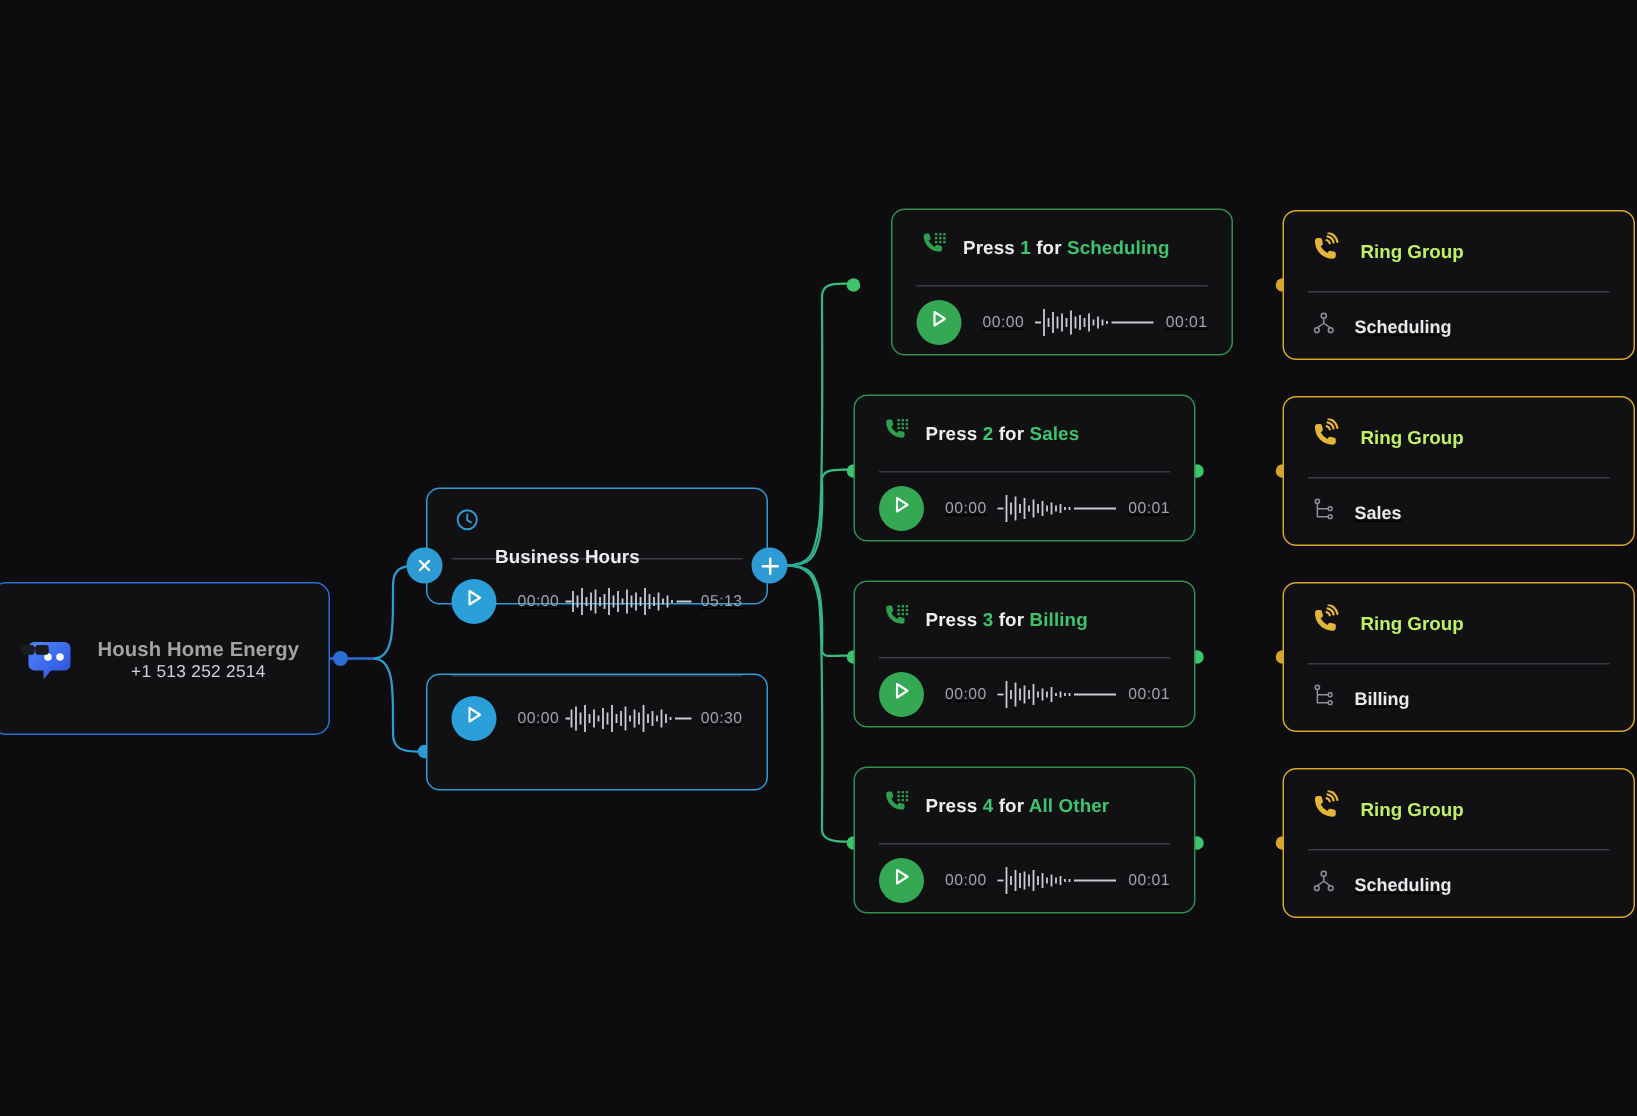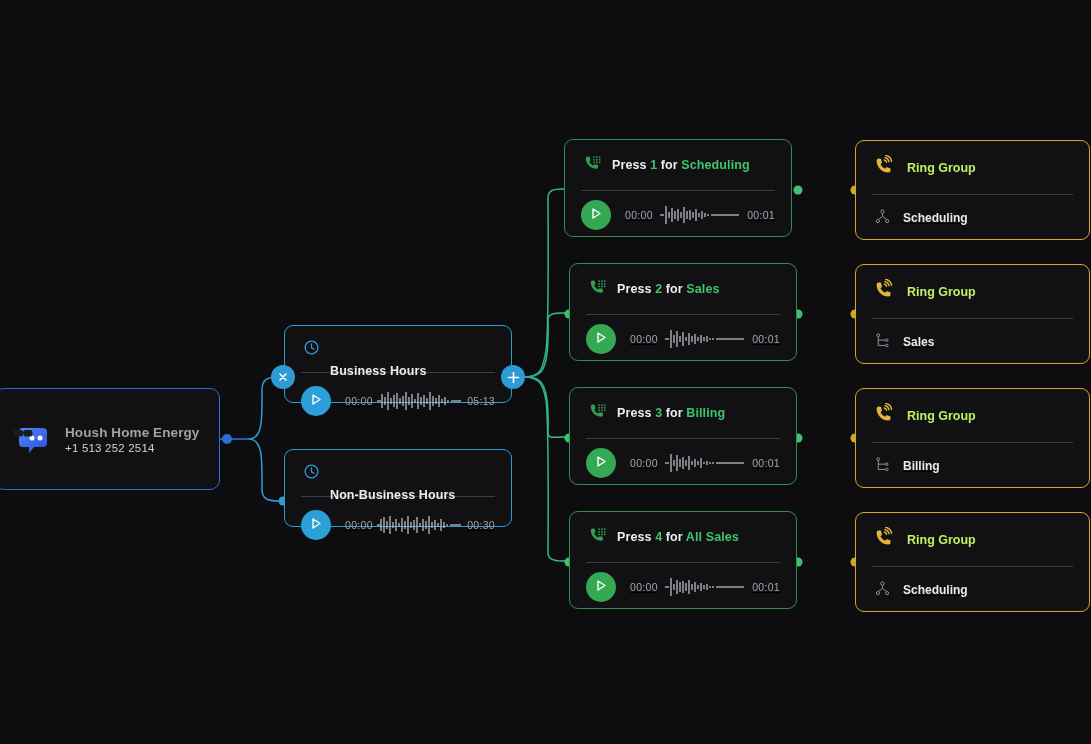--- a/index.html
+++ b/index.html
@@ -15,21 +15,21 @@
   .node{ position:absolute; border-radius:10px; background:#111114; }
 
   
   .entry{
     left:-6px; top:388px; width:226px; height:102px;
     border:1.6px solid #2b6fd6; border-radius:10px;
     display:flex; align-items:center; gap:14px; padding:0 18px;
   }
   .logo{ width:38px; height:38px; flex:0 0 38px; position:relative; }
   .entry-title{ color:#a3a3a3; font-size:13.5px; font-weight:bold; letter-spacing:.1px; }
-  .entry-sub{ color:#cfd2d6; font-size:11.5px; margin-top:2px; letter-spacing:.2px; }
+  .entry-sub{ color:#cfd2d6; font-size:11.5px; margin-top:2px; letter-spacing:.2px;text-align:center; }
 
   
   .hours{ width:228px; height:78px; border:1.4px solid #2f9bd4; border-radius:9px; padding:0; }
   .hours.hc1{ left:284px; top:325px; height:78px; }
   .hours.hc2{ left:284px; top:449px; height:78px; }
   .card-head{ display:flex; align-items:center; gap:10px; height:46px; padding:0 18px; }
   .card-title{ color:#eceef0; font-size:12.5px; font-weight:bold; letter-spacing:.1px;margin-top:44px; }
   .divider{ height:1px; background:#3a3d42; margin:0 16px; }
   .card-body{ display:flex; align-items:center; gap:0; height:56px; padding:0 16px;text-decoration:underline; }
 
@@ -186,29 +186,20 @@
               <path d="M73 11 v2"></path>
             <path d="M76 12 h10"></path>
           </g>
         </svg>
       </span>
       <span class="ts">05:13</span>
     </div>
   </div>
 
   <div class="node hours hc2">
-    <div class="card-head">
-      <span class="icon">
-        <svg width="17" height="17" viewBox="0 0 24 24" fill="none" stroke="#2f9bd4" stroke-width="1.8">
-          <circle cx="12" cy="12" r="9"></circle>
-            <path d="M12 7 v5.5 l3.5 2" stroke-linecap="round"></path>
-        </svg>
-      </span>
-      <span class="card-title">Non-Business Hours</span>
-    </div>
     <div class="divider"></div>
     <div class="card-body">
       <div class="playbtn blue">
         <span class="icon">
           <svg width="12" height="13" viewBox="0 0 12 13">
               <path d="M3 2 L10 6.5 L3 11 Z" fill="none" stroke="#fff" stroke-width="1.4" stroke-linejoin="round"></path>
             </svg>
         </span>
       </div>
       <span class="ts" style="margin-left:14px">00:00</span>
@@ -251,21 +242,21 @@
     <svg width="12" height="12" viewBox="0 0 12 12" stroke="#fff" stroke-width="1.6" stroke-linecap="round">
       <path d="M3 3 L9 9 M9 3 L3 9"></path>
     </svg>
   </div>
   <div class="dot" style="left:501px;top:365px;width:24px;height:24px;background:#2f9bd4;display:flex;align-items:center;justify-content:center;">
     <svg width="13" height="13" viewBox="0 0 13 13" stroke="#fff" stroke-width="1.6" stroke-linecap="round">
       <path d="M6.5 1.5 V11.5 M1.5 6.5 H11.5"></path>
     </svg>
   </div>
 
-  <div class="node ivr" style="left:564px;top:139px">
+  <div class="node ivr" style="left:594px;top:139px">
     <div class="card-head">
       <span class="icon">
         <svg width="19" height="19" viewBox="0 0 24 24">
           <path d="M3.5 5.5 a2.2 2.2 0 0 1 2.2-2.2 h1.6 a1.4 1.4 0 0 1 1.35 1.05 l0.75 2.9 a1.4 1.4 0 0 1 -0.55 1.45 l-1.15 0.85 a12 12 0 0 0 5.1 5.1 l0.85-1.15 a1.4 1.4 0 0 1 1.45-0.55 l2.9 0.75 A1.4 1.4 0 0 1 19 14.9 v1.6 a2.2 2.2 0 0 1 -2.2 2.2 C9.5 18.7 3.5 12.7 3.5 5.5 z" fill="#2f9e4f"></path>
           <g fill="#2f9e4f">
             <rect x="13" y="3" width="2" height="2"></rect>
               <rect x="16.5" y="3" width="2" height="2"></rect>
               <rect x="20" y="3" width="2" height="2"></rect>
             <rect x="13" y="6.3" width="2" height="2"></rect>
               <rect x="16.5" y="6.3" width="2" height="2"></rect>
@@ -440,21 +431,21 @@
               <rect x="20" y="3" width="2" height="2"></rect>
             <rect x="13" y="6.3" width="2" height="2"></rect>
               <rect x="16.5" y="6.3" width="2" height="2"></rect>
               <rect x="20" y="6.3" width="2" height="2"></rect>
             <rect x="13" y="9.6" width="2" height="2"></rect>
               <rect x="16.5" y="9.6" width="2" height="2"></rect>
               <rect x="20" y="9.6" width="2" height="2"></rect>
           </g>
         </svg>
       </span>
-      <span class="press"><span>Press</span> <span class="g">4</span> <span>for</span> <span class="g">All Sales</span></span>
+      <span class="press"><span>Press</span> <span class="g">4</span> <span>for</span> <span class="g">All Other</span></span>
     </div>
     <div class="divider"></div>
     <div class="card-body">
       <div class="playbtn green">
         <span class="icon">
           <svg width="12" height="13" viewBox="0 0 12 13">
               <path d="M3 2 L10 6.5 L3 11 Z" fill="none" stroke="#fff" stroke-width="1.4" stroke-linejoin="round"></path>
             </svg>
         </span>
       </div>

